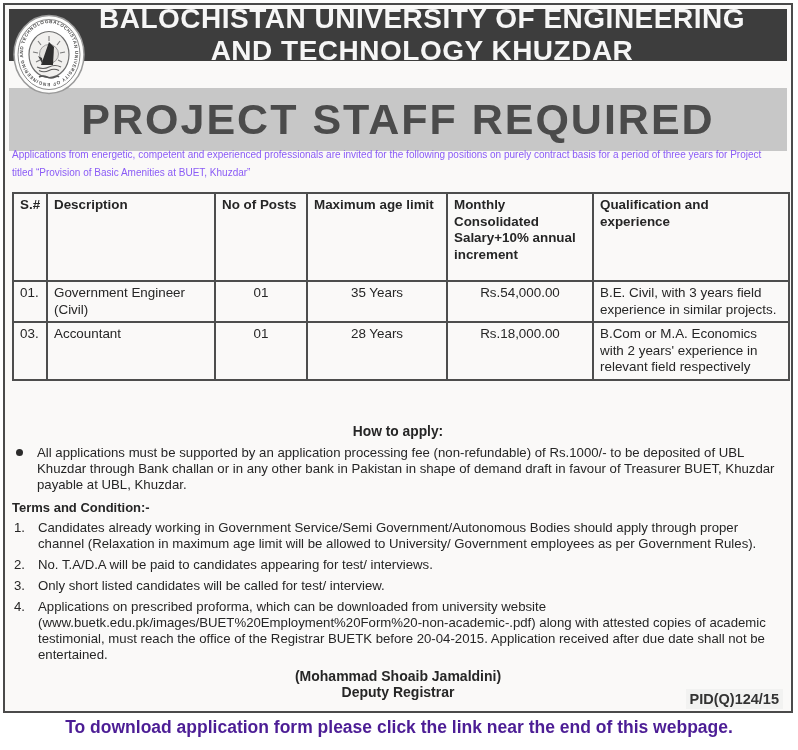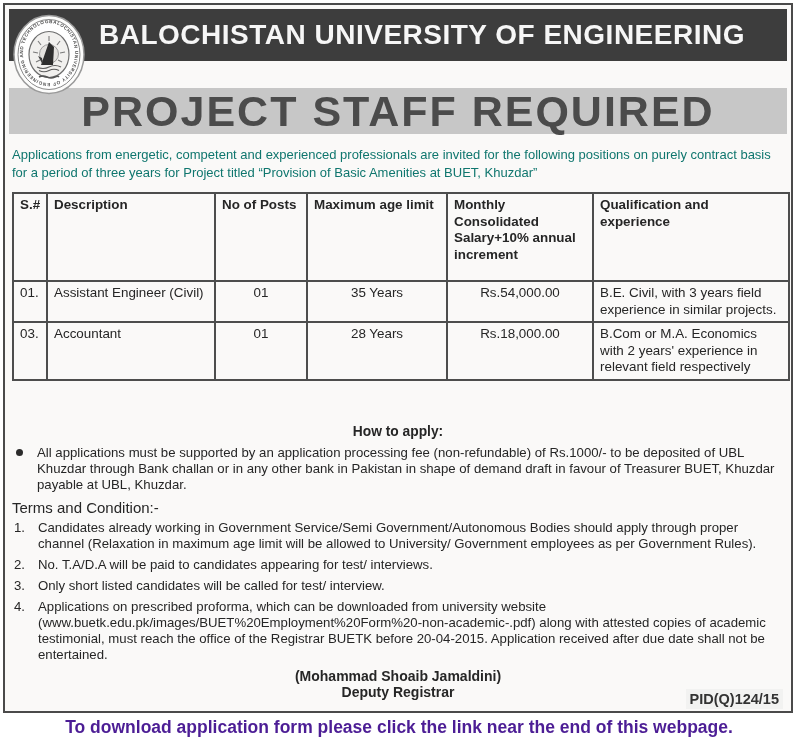--- a/index.html
+++ b/index.html
@@ -13,27 +13,27 @@
   }
   .header-band{
     position:absolute;left:4px;right:4px;top:4px;height:52px;
     background:#3d3d3d;color:#f6f6f6;text-align:center;
     display:flex;flex-direction:column;justify-content:center;padding-left:48px;
   }
   .header-line1{font-size:28px;font-weight:bold;letter-spacing:.5px;line-height:32px;}
   .header-line2{font-size:28px;font-weight:bold;letter-spacing:.5px;line-height:32px;}
   .logo{position:absolute;left:8px;top:9px;width:72px;height:81px;z-index:3;}
   .banner{
-    position:absolute;left:4px;right:4px;top:83px;height:46px;background:#c7c7c7;
+    position:absolute;left:4px;right:4px;top:83px;height:63px;background:#c7c7c7;
     display:flex;align-items:center;justify-content:center;
     font-size:43px;font-weight:bold;letter-spacing:2px;color:#4b4b4b;
   }
   .intro{
     position:absolute;left:7px;right:7px;top:141px;
-    font-size:13px;line-height:18px;color:#0f766e;
+    font-size:10px;line-height:18px;color:#8b5cf6;
   }
   table.jobs{
     position:absolute;left:7px;top:187px;width:776px;
     border-collapse:collapse;table-layout:fixed;
   }
   table.jobs td,table.jobs th{
     border:2px solid #4d4d4d;padding:3px 6px;font-size:13.4px;line-height:16.5px;
     vertical-align:top;color:#262626;overflow:hidden;
   }
   table.jobs th{font-weight:bold;text-align:left;}
@@ -43,41 +43,42 @@
   .lower{
     position:absolute;left:7px;right:7px;top:419px;
     font-size:13.2px;line-height:16px;color:#262626;
   }
   .sec-heading{font-weight:bold;font-size:13.8px;margin:0 0 5px 0;text-align:center;}
   .bullet-row{display:flex;margin:0 0 7px 0;}
   .bullet-dot{
     width:7px;height:7px;border-radius:50%;background:#2b2b2b;
     margin:4px 14px 0 4px;flex:0 0 7px;
   }
-  .terms-heading{font-weight:normal;font-size:15px;margin:2px 0 4px 0;}
+  .terms-heading{font-weight:bold;font-size:13px;margin:2px 0 4px 0;}
   .term-item{display:flex;margin:0 0 5px 0;}
   .term-num{flex:0 0 24px;padding-left:2px;}
   .term-text{flex:1;}
   .signature{ text-align:center;font-weight:bold;font-size:14px;line-height:16px;margin-top:3px;}
   .pid{
     position:absolute;right:8px;top:684px;font-weight:bold;font-size:14.5px;color:#333;
     background:#f2f2f1;padding:2px 4px;
   }
   .footer-note{
     position:absolute;left:0;right:0;top:717px;text-align:center;
     color:#4c1d95;font-weight:bold;font-size:17.5px;
   }
 </style>
 </head>
 <body>
 
 <div class="ad-frame">
 
   <div class="header-band">
     <div class="header-line1">BALOCHISTAN UNIVERSITY OF ENGINEERING</div>
+    <div class="header-line2">AND TECHNOLOGY KHUZDAR</div>
   </div>
 
   <svg class="logo" viewBox="0 0 72 81" aria-hidden="true">
     <ellipse cx="36" cy="40.5" rx="35" ry="39" fill="#fcfcfb" stroke="#9a9a9a" stroke-width="1.5"></ellipse>
     <ellipse cx="36" cy="40.5" rx="31" ry="35" fill="#ffffff" stroke="#8a8a8a" stroke-width="1"></ellipse>
     <defs>
       <path id="ringPath" d="M 36,9 a 26,30 0 1,1 -0.01,0" fill="none"></path>
     </defs>
     <text font-size="4.6" fill="#4e4e4e" letter-spacing="0.6" font-weight="bold">
       <textPath href="#ringPath">BALOCHISTAN UNIVERSITY OF ENGINEERING AND TECHNOLOGY</textPath>
@@ -118,21 +119,21 @@
         <tr class="hdr">
       <th>S.#</th>
       <th>Description</th>
       <th class="c-center">No of Posts</th>
       <th class="c-center">Maximum age limit</th>
       <th class="c-center">Monthly Consolidated Salary+10% annual increment</th>
       <th>Qualification and experience</th>
     </tr>
     <tr class="r1">
       <td>01.</td>
-      <td>Assistant Engineer (Civil)</td>
+      <td>Government Engineer (Civil)</td>
       <td class="c-center">01</td>
       <td class="c-center">35 Years</td>
       <td class="c-center">Rs.54,000.00</td>
       <td>B.E. Civil, with 3 years field experience in similar projects.</td>
     </tr>
     <tr class="r3">
       <td>03.</td>
       <td>Accountant</td>
       <td class="c-center">01</td>
       <td class="c-center">28 Years</td>

